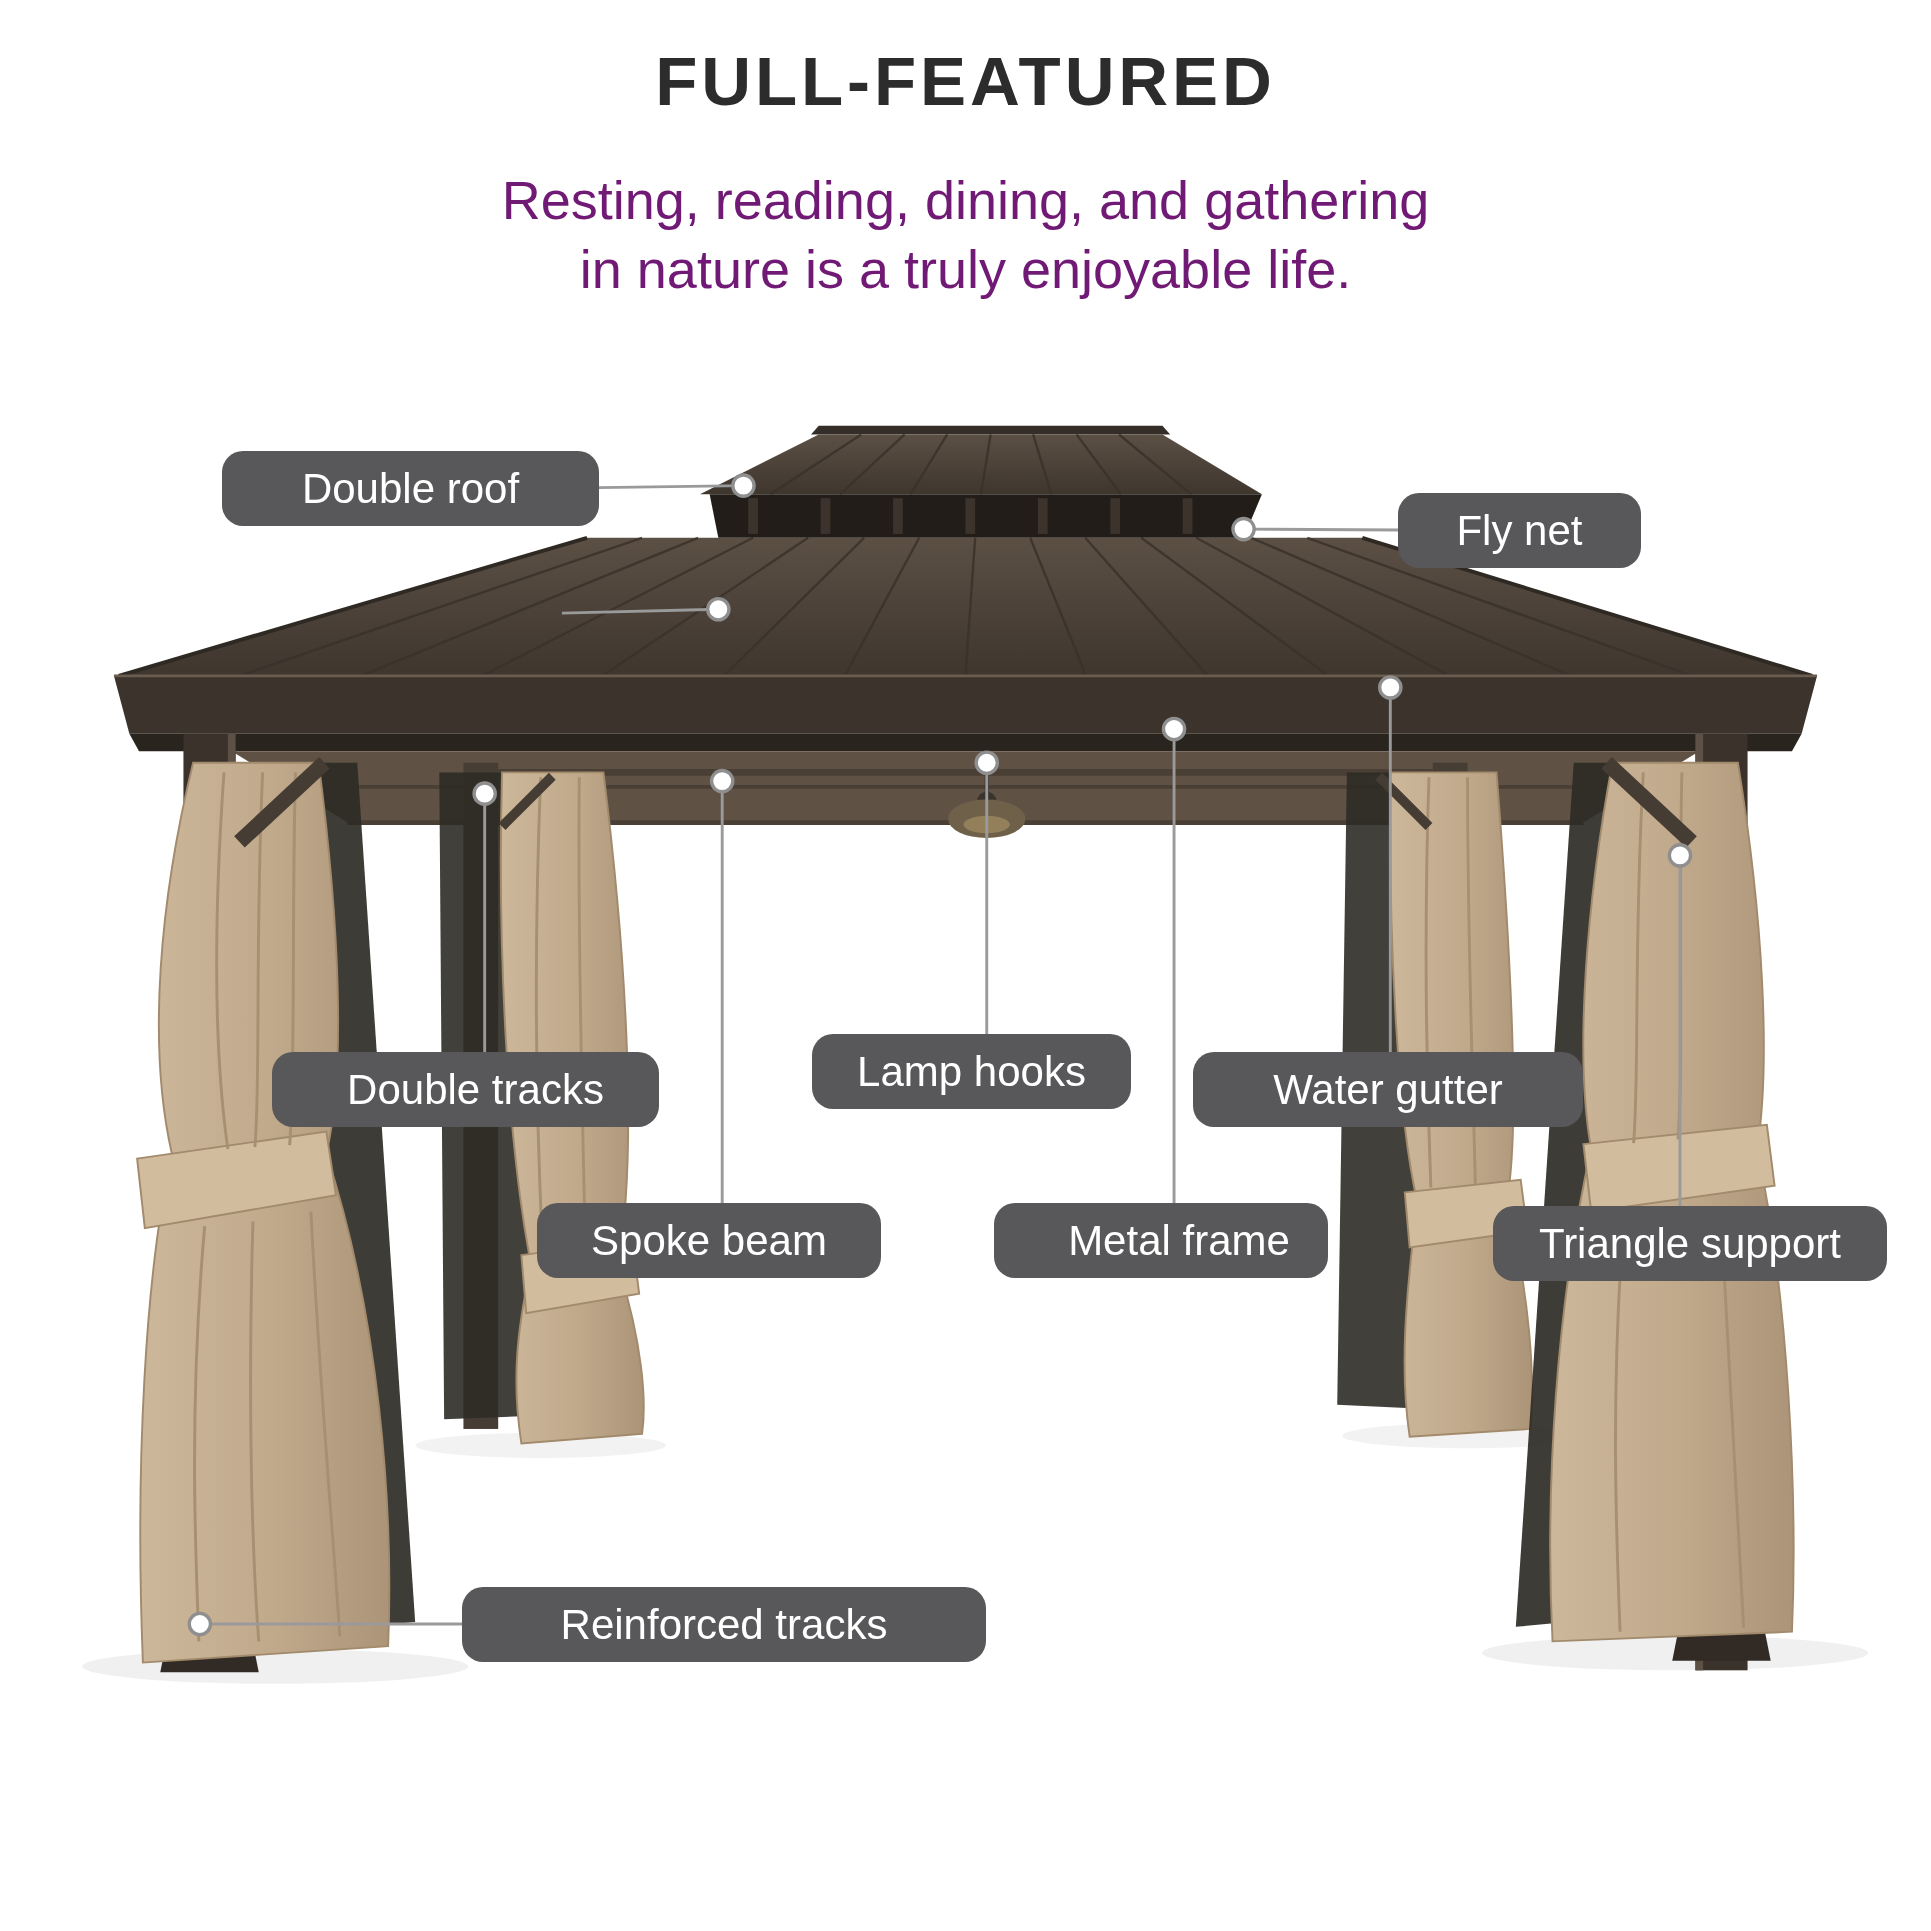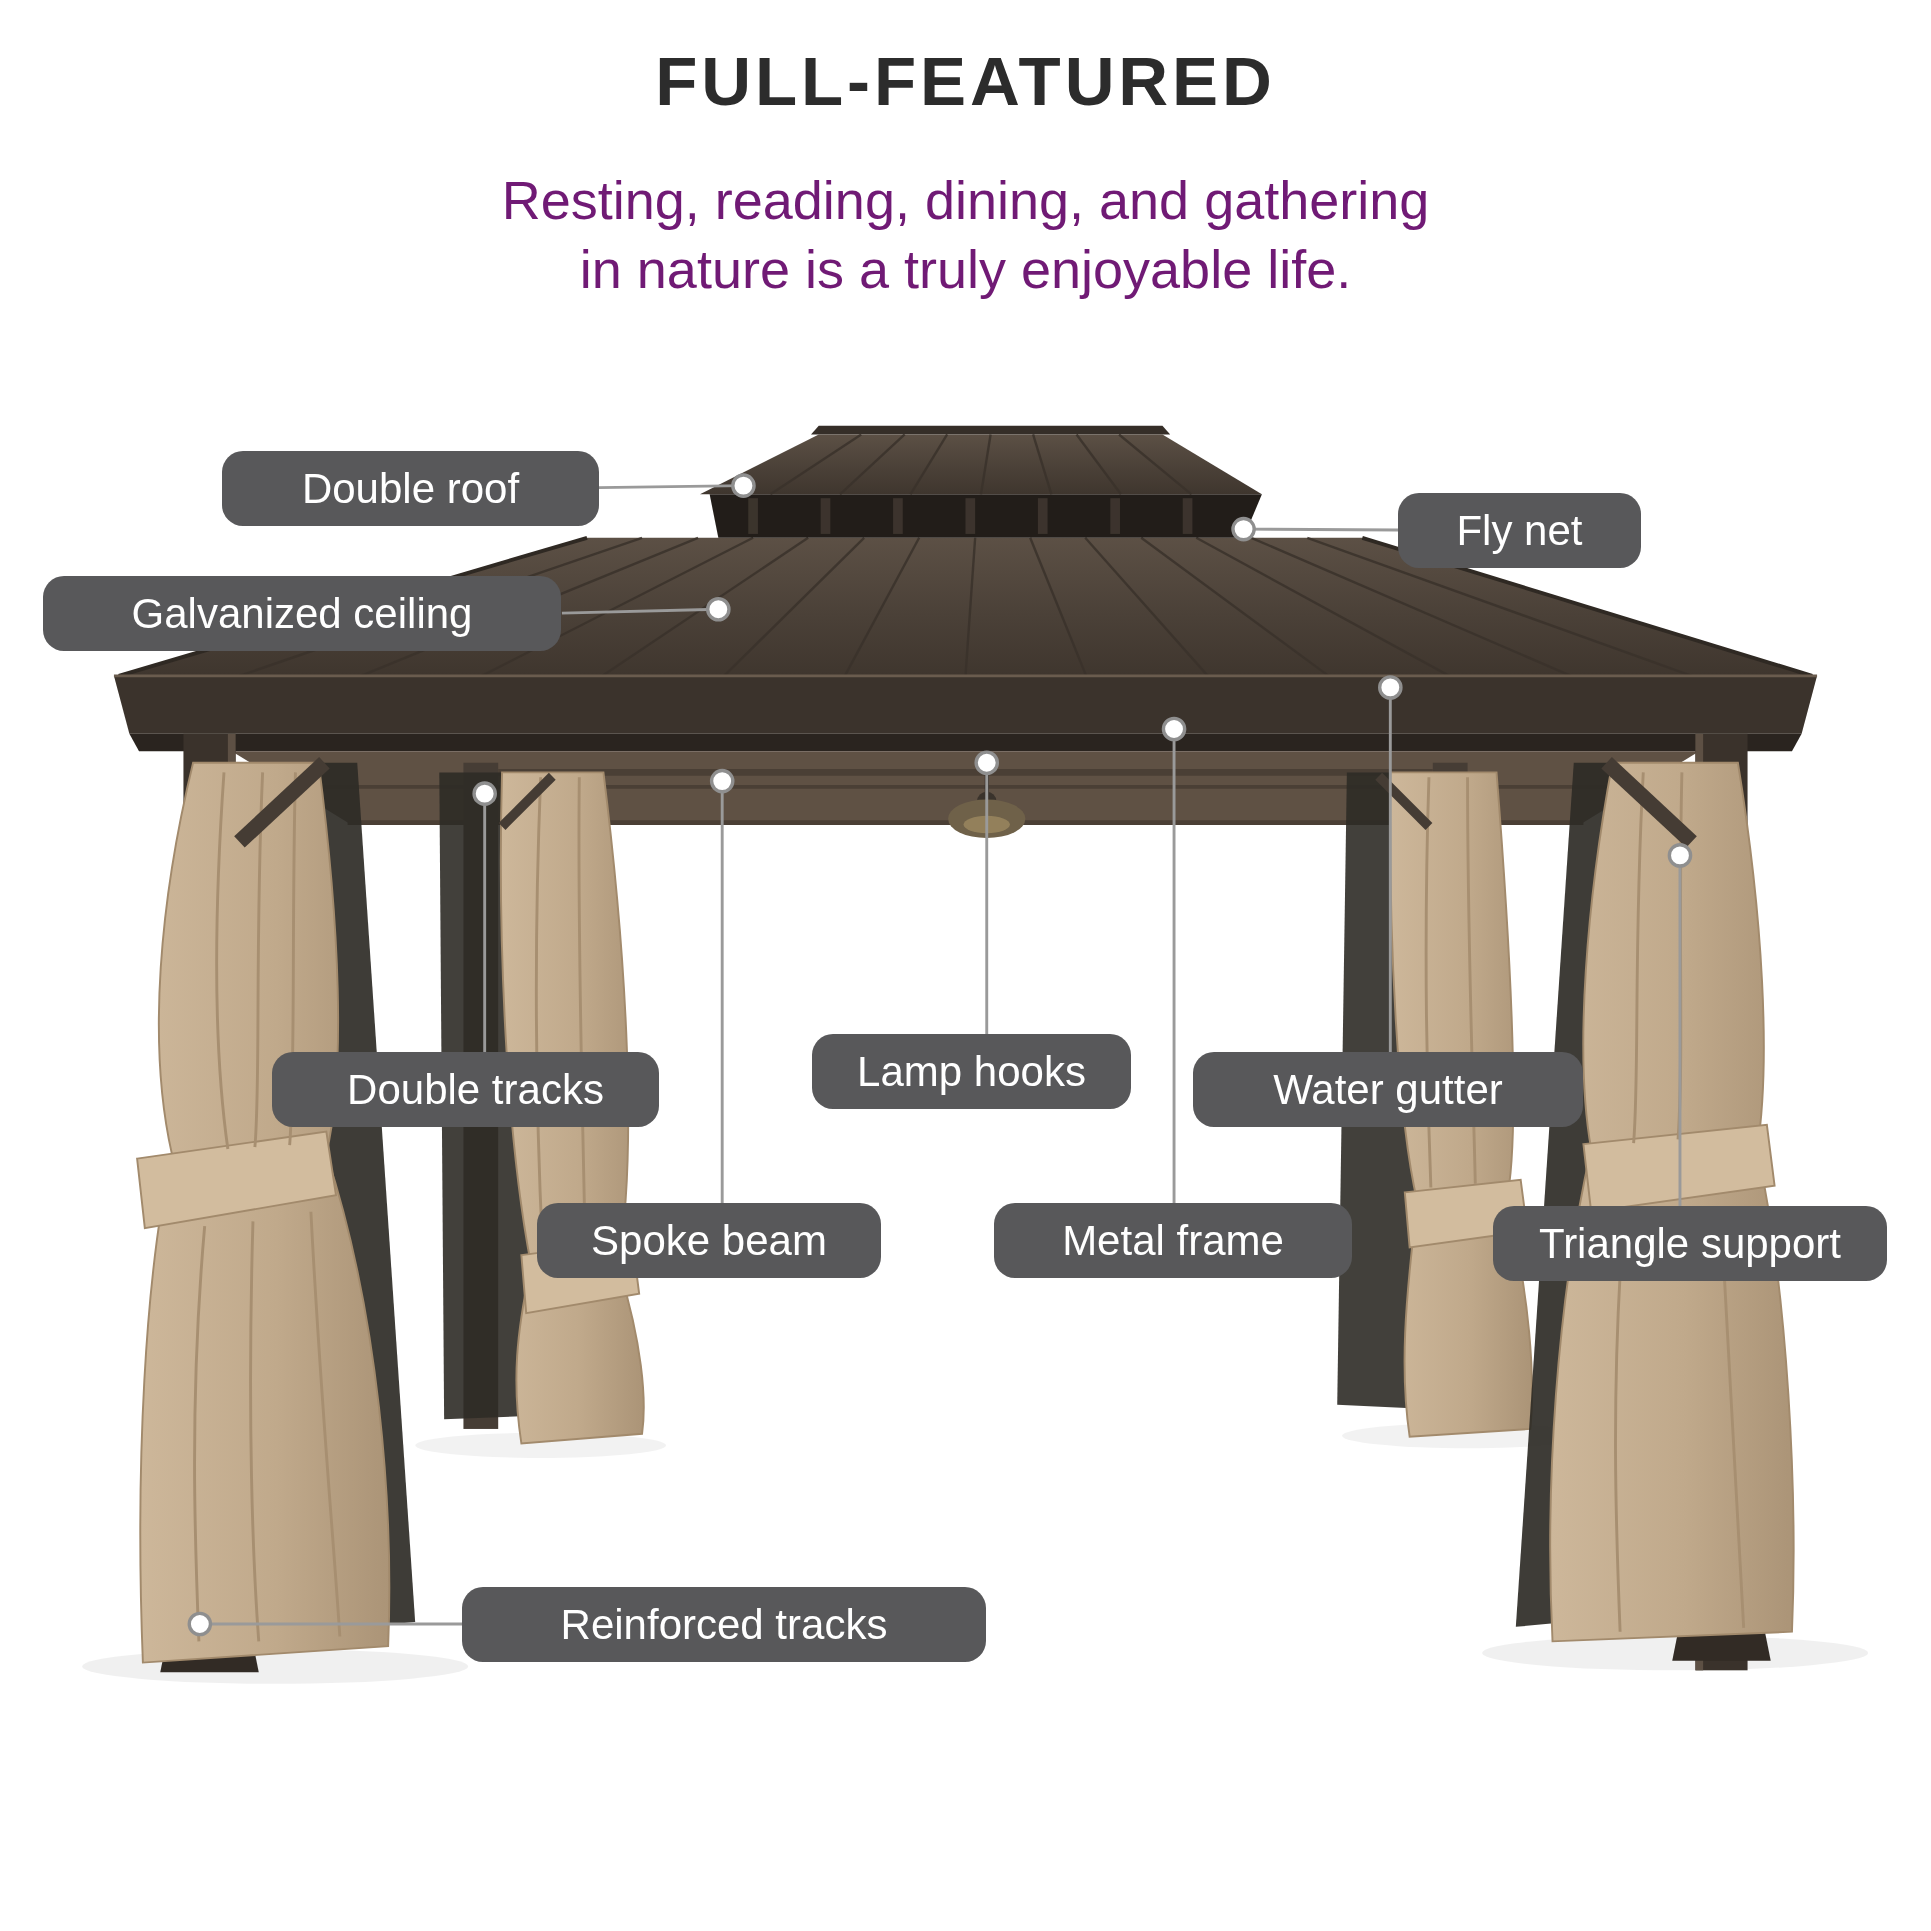--- a/index.html
+++ b/index.html
@@ -236,23 +236,22 @@
       <circle class="anchor-dot" cx="1740" cy="886" r="11"></circle>
     </g>
     <g>
       <line class="leader-line" x1="479" y1="1682" x2="207" y2="1682"></line>
       <circle class="anchor-dot" cx="207" cy="1682" r="11"></circle>
     </g>
   </svg>
 
   <div class="pill" style="left:222px;top:451px;width:377px;">Double roof</div>
   <div class="pill" style="left:1398px;top:493px;width:243px;">Fly net</div>
-  <div class="pill" style="left:43px;top:576px;width:518px;">Galvanized ceiling</div>
   <div class="pill" style="left:272px;top:1052px;width:367px;padding-left:20px;">Double tracks</div>
   <div class="pill" style="left:812px;top:1034px;width:319px;">Lamp hooks</div>
   <div class="pill" style="left:1193px;top:1052px;width:390px;">Water gutter</div>
   <div class="pill" style="left:537px;top:1203px;width:344px;">Spoke beam</div>
-  <div class="pill" style="left:994px;top:1203px;width:358px;">Metal frame</div>
+  <div class="pill" style="left:994px;top:1203px;width:298px;padding-left:36px;">Metal frame</div>
   <div class="pill" style="left:1493px;top:1206px;width:394px;">Triangle support</div>
   <div class="pill" style="left:462px;top:1587px;width:524px;">Reinforced tracks</div>
 
 </div>
 
 
 </body></html>

